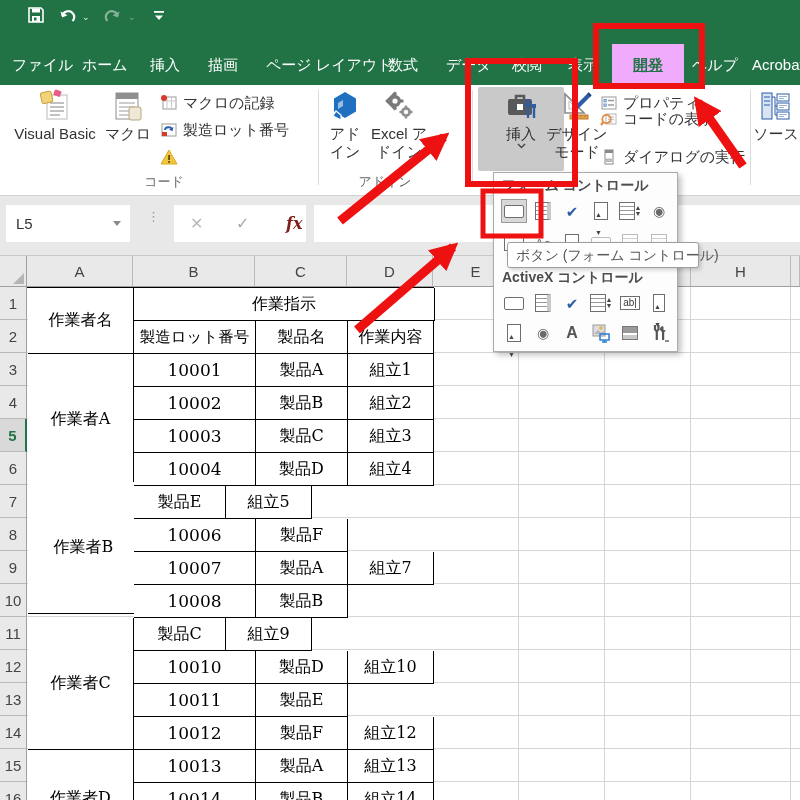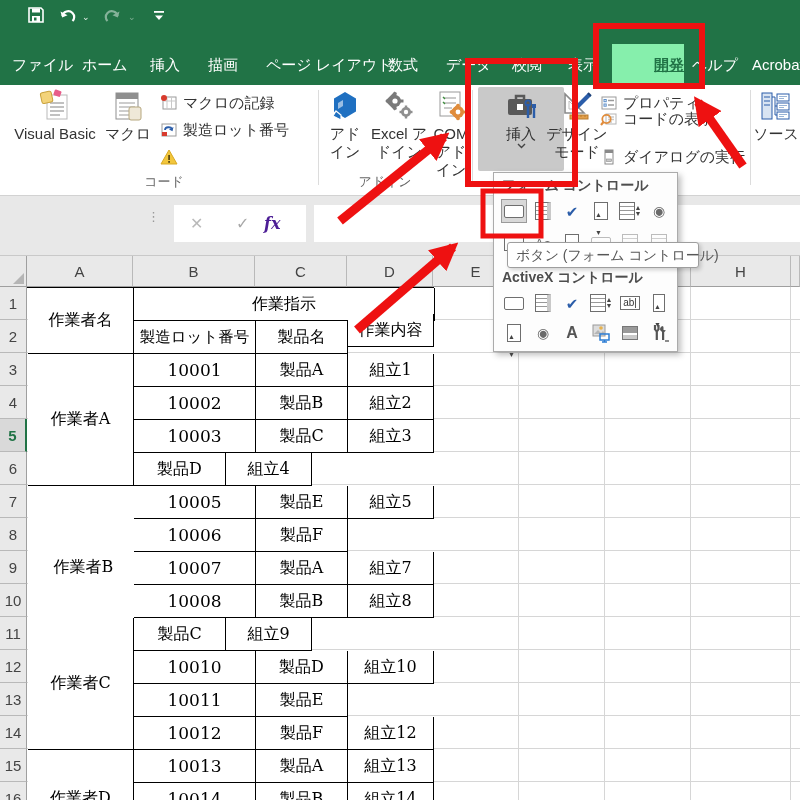--- a/index.html
+++ b/index.html
@@ -9,21 +9,21 @@
 
   
   .titlebar { position:absolute; left:0; top:0; width:800px; height:30px; background:#217346; }
   .qat-ic { position:absolute; top:5px; width:20px; height:20px; }
   .chev { position:absolute; top:12px; font-size:9px; color:#e8f1ea; }
   .dim { opacity:.45; }
 
   
   .tabbar { position:absolute; left:0; top:30px; width:800px; height:55px; background:#217346; }
   .tab { position:absolute; top:14px; height:41px; line-height:41px; color:#fff; font-size:15px; white-space:nowrap; cursor:default; }
-  .tab.active { background:#86efac; color:#217346; text-align:right; font-weight:bold;text-decoration:underline; }
+  .tab.active { background:#f0abfc; color:#217346; text-align:center; font-weight:bold;text-decoration:underline; }
 
   
   .ribbon { position:absolute; left:0; top:85px; width:800px; height:111px; background:#fff; border-bottom:1px solid #d2d2d2; }
   .rsep { position:absolute; top:5px; width:1px; height:95px; background:#dcdcdc; }
   .glabel { position:absolute; top:88px; height:18px; font-size:13px; color:#666; text-align:center; }
   .rbtn { position:absolute; top:2px; text-align:center; color:#333; font-size:15px; line-height:18px; }
   .rbtn .bicon { display:block; margin:2px auto 2px auto; width:34px; height:34px; }
   .sbtn { position:absolute; height:24px; display:flex; align-items:center; gap:5px; color:#333; font-size:15px; white-space:nowrap; }
   .sbtn svg { flex:0 0 auto; }
   .pressed { background:#c9c9c9; border-radius:2px; }
@@ -31,21 +31,21 @@
 
   
   .fbar { position:absolute; left:0; top:196px; width:800px; height:60px; background:#e8e8e8; border-bottom:1px solid #c9c9c9; }
   .namebox { position:absolute; left:6px; top:9px; width:124px; height:37px; background:#fff; font-size:15px; color:#333; line-height:37px; padding-left:10px; }
   .namebox .nb-arrow { position:absolute; right:9px; top:16px; width:0; height:0; border-left:4px solid transparent; border-right:4px solid transparent; border-top:5px solid #8a8a8a; }
   .fdots { position:absolute; left:147px; top:17px; width:3px; height:22px; color:#9a9a9a; font-size:13px; line-height:7px; letter-spacing:0; }
   .fxbox { position:absolute; left:174px; top:9px; width:132px; height:37px; background:#fff; }
   .fxbox span { position:absolute; top:0; height:37px; line-height:37px; font-size:16px; }
   .fx-cancel { left:16px; color:#b9b9b9; }
   .fx-enter { left:62px; color:#a8a8a8; }
-  .fx-fx { left:90px; color:#4c1d95; font-family:"DejaVu Serif",serif; font-style:italic; font-weight:bold; }
+  .fx-fx { left:112px; color:#7f1d1d; font-family:"DejaVu Serif",serif; font-style:italic; font-weight:bold; }
   .finput { position:absolute; left:314px; top:9px; width:486px; height:37px; background:#fff; }
 
   
   .sheet { position:absolute; left:0; top:256px; width:800px; height:544px; background:#fff; }
   .corner { position:absolute; left:0; top:0; width:27px; height:31px; background:#e9e9e9; border-right:1px solid #9f9f9f; border-bottom:1px solid #9f9f9f; }
   .corner:after { content:""; position:absolute; right:2px; bottom:2px; border-left:11px solid transparent; border-bottom:11px solid #b5b5b5; }
   .chead { position:absolute; top:0; height:31px; line-height:31px; text-align:center; background:#e9e9e9; color:#444; font-size:15px; border-right:1px solid #b9b9b9; border-bottom:1px solid #9f9f9f; }
   .rowheads { position:absolute; left:0; top:31px; width:27px; }
   .rh { width:27px; height:33px; line-height:33px; text-align:center; background:#e9e9e9; color:#444; font-size:15px; border-right:1px solid #9f9f9f; border-bottom:1px solid #b9b9b9; }
   .rh.sel { background:#d9d9d9; color:#217346; border-right:2px solid #217346; font-weight:bold; }
@@ -196,36 +196,20 @@
           <circle cx="13" cy="12" r="2.6" fill="#fff"></circle>
           <g fill="#8f8f8f">
             <circle cx="24" cy="23" r="5"></circle>
             <rect x="22.8" y="16.5" width="2.4" height="13"></rect>
             <rect x="17.5" y="21.8" width="13" height="2.4"></rect>
           </g>
           <circle cx="24" cy="23" r="2.2" fill="#fff"></circle>
         </svg>
       <span>Excel アドイン</span>
     </div>
-    <div class="rbtn" style="left:428px;width:46px">
-      <svg class="bicon" viewBox="0 0 34 34">
-          <rect x="6" y="3" width="20" height="24" fill="#fff" stroke="#9a9a9a"></rect>
-          <path d="M10 9h12M10 14h12M10 19h8" stroke="#b9b9b9" stroke-width="1.6"></path>
-          <path d="M9 8 l2 2 M9 13 l2 2" stroke="#3f8f3f" stroke-width="1.4"></path>
-          <g fill="#e08c3c">
-            <circle cx="24" cy="23" r="6"></circle>
-            <rect x="22.6" y="15" width="2.8" height="16"></rect>
-            <rect x="16" y="21.6" width="16" height="2.8"></rect>
-            <rect x="18" y="17" width="2.8" height="12" transform="rotate(45 24 23)"></rect>
-            <rect x="18" y="17" width="2.8" height="12" transform="rotate(-45 24 23)"></rect>
-          </g>
-          <circle cx="24" cy="23" r="2.4" fill="#fff"></circle>
-        </svg>
-      <span>COM アドイン</span>
-    </div>
     <div class="glabel" style="left:322px;width:126px">アドイン</div>
     <div class="rsep" style="left:472px"></div>
 
     <div class="rbtn pressed" style="left:478px;width:86px;height:84px">
       <svg class="bicon" viewBox="0 0 34 34">
           <rect x="4" y="10" width="24" height="16" rx="2" fill="#595959"></rect>
           <path d="M12 10 v-3 h8 v3" fill="none" stroke="#595959" stroke-width="2.5"></path>
           <rect x="13" y="15" width="6" height="6" fill="#fff"></rect>
           <path d="M24 15 v14" stroke="#2b5da9" stroke-width="2.4"></path>
           <circle cx="24" cy="14" r="2.6" fill="none" stroke="#2b5da9" stroke-width="1.8"></circle>
@@ -286,20 +270,24 @@
             <rect x="18" y="23" width="12" height="7"></rect>
           </g>
           <path d="M13 8 h3 v18 h2 M16 17 h2" fill="none" stroke="#2b5da9"></path>
           <path d="M20 7.5h8M20 9.5h5M20 16.5h8M20 18.5h5M20 25.5h8M20 27.5h5" stroke="#9ab4d6"></path>
         </svg>
       <span>ソース</span>
     </div>
   </div>
 
   <div class="fbar">
+    <div class="namebox">
+      <span>L5</span>
+      <span class="nb-arrow"></span>
+    </div>
     <div class="fdots">⋮</div>
     <div class="fxbox">
       <span class="fx-cancel">✕</span>
       <span class="fx-enter">✓</span>
       <span class="fx-fx">fx</span>
     </div>
     <div class="finput"></div>
   </div>
 
   <div class="sheet">
@@ -339,24 +327,24 @@
       <div class="vline" style="left:577px"></div>
       <div class="vline" style="left:663px"></div>
       <div class="vline" style="left:763px"></div>
     </div>
 
     <div class="xltable">
       <div class="tcell" style="left:0;top:0;width:106px;height:66px">作業者名</div>
       <div class="tcell" style="left:106px;top:0;width:301px;height:33px">作業指示</div>
       <div class="tcell" style="left:106px;top:33px;width:122px;height:33px;font-size:15.5px">製造ロット番号</div>
       <div class="tcell" style="left:228px;top:33px;width:92px;height:33px">製品名</div>
-      <div class="tcell" style="left:320px;top:26px;width:86px;height:33px">作業内容</div>
+      <div class="tcell" style="left:320px;top:33px;width:86px;height:33px">作業内容</div>
 
       <div class="tcell" style="left:0;top:66px;width:106px;height:132px">作業者A</div>
-      <div class="tcell" style="left:0;top:214px;width:112px;height:132px">作業者B</div>
+      <div class="tcell" style="left:0;top:194px;width:112px;height:132px">作業者B</div>
       <div class="tcell" style="left:0;top:330px;width:106px;height:132px">作業者C</div>
       <div class="tcell" style="left:0;top:462px;width:106px;height:132px;align-items:flex-start;padding-top:38px">作業者D</div>
 
       <div class="trows">
 
           <div class="trow">
             <div class="c-lot">10001</div>
             <div class="c-prod">製品A</div>
             <div class="c-task">組立1</div>
           </div>
@@ -367,45 +355,44 @@
             <div class="c-task">組立2</div>
           </div>
 
           <div class="trow">
             <div class="c-lot">10003</div>
             <div class="c-prod">製品C</div>
             <div class="c-task">組立3</div>
           </div>
 
           <div class="trow">
+            <div class="c-lot">10004</div>
             <div class="c-prod">製品D</div>
             <div class="c-task">組立4</div>
           </div>
 
           <div class="trow">
-            <div class="c-lot">10005</div>
             <div class="c-prod">製品E</div>
             <div class="c-task">組立5</div>
           </div>
 
           <div class="trow">
             <div class="c-lot">10006</div>
             <div class="c-prod">製品F</div>
           </div>
 
           <div class="trow">
             <div class="c-lot">10007</div>
             <div class="c-prod">製品A</div>
             <div class="c-task">組立7</div>
           </div>
 
           <div class="trow">
             <div class="c-lot">10008</div>
             <div class="c-prod">製品B</div>
-            <div class="c-task">組立8</div>
           </div>
 
           <div class="trow">
             <div class="c-prod">製品C</div>
             <div class="c-task">組立9</div>
           </div>
 
           <div class="trow">
             <div class="c-lot">10010</div>
             <div class="c-prod">製品D</div>

